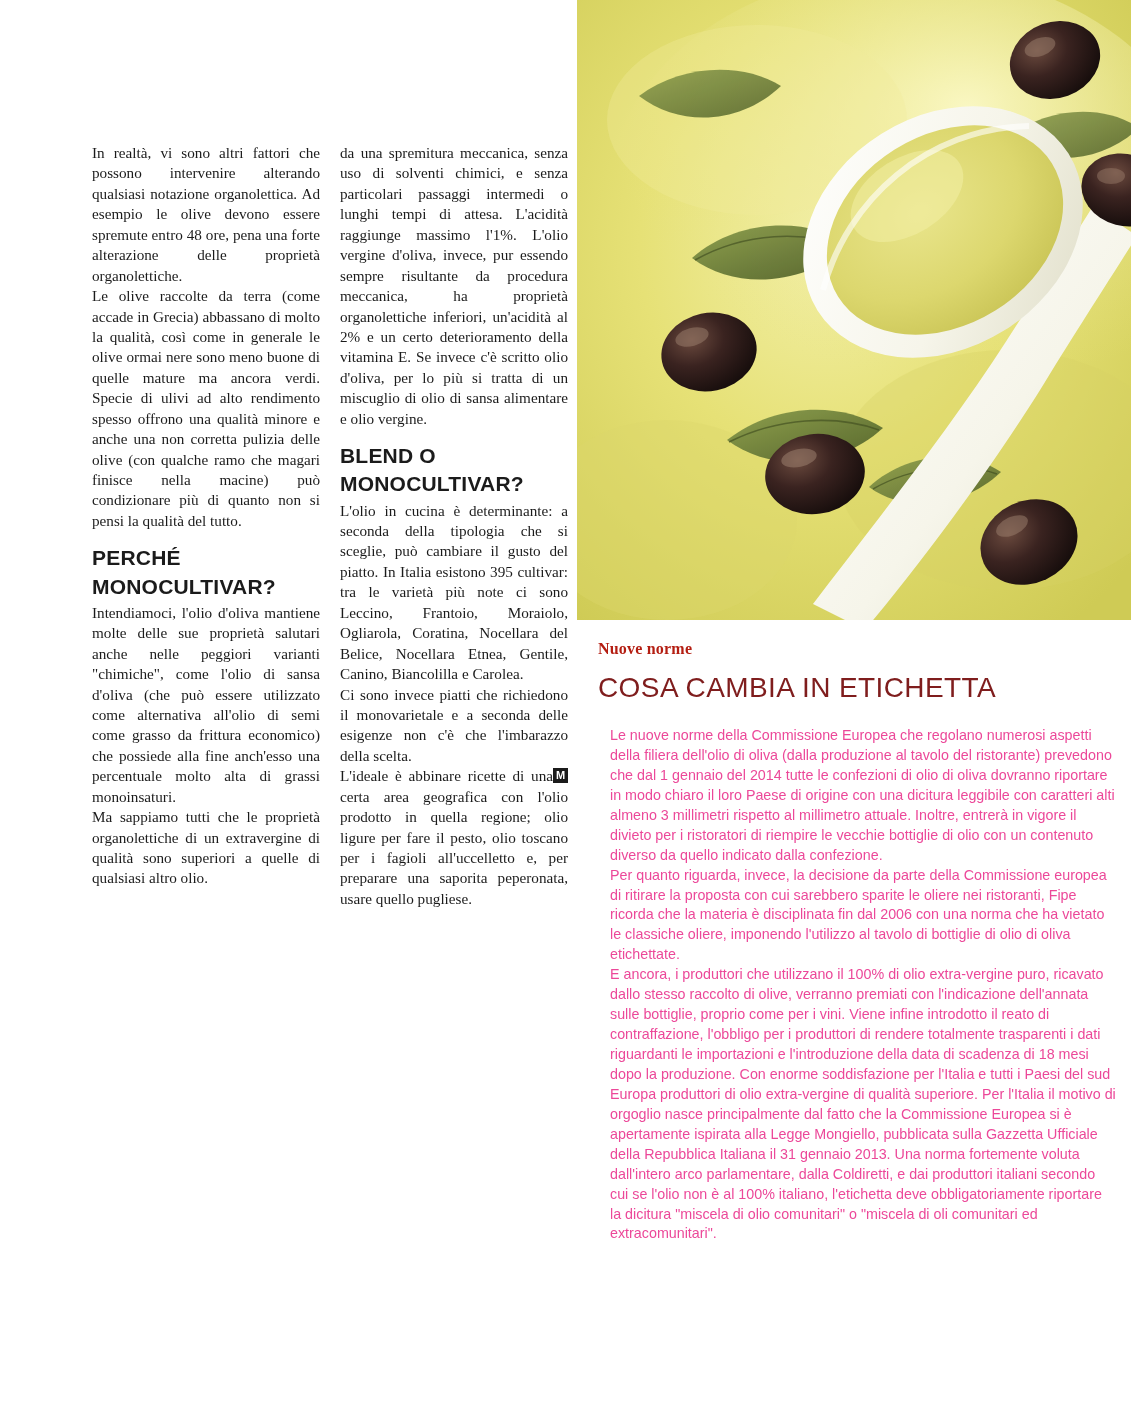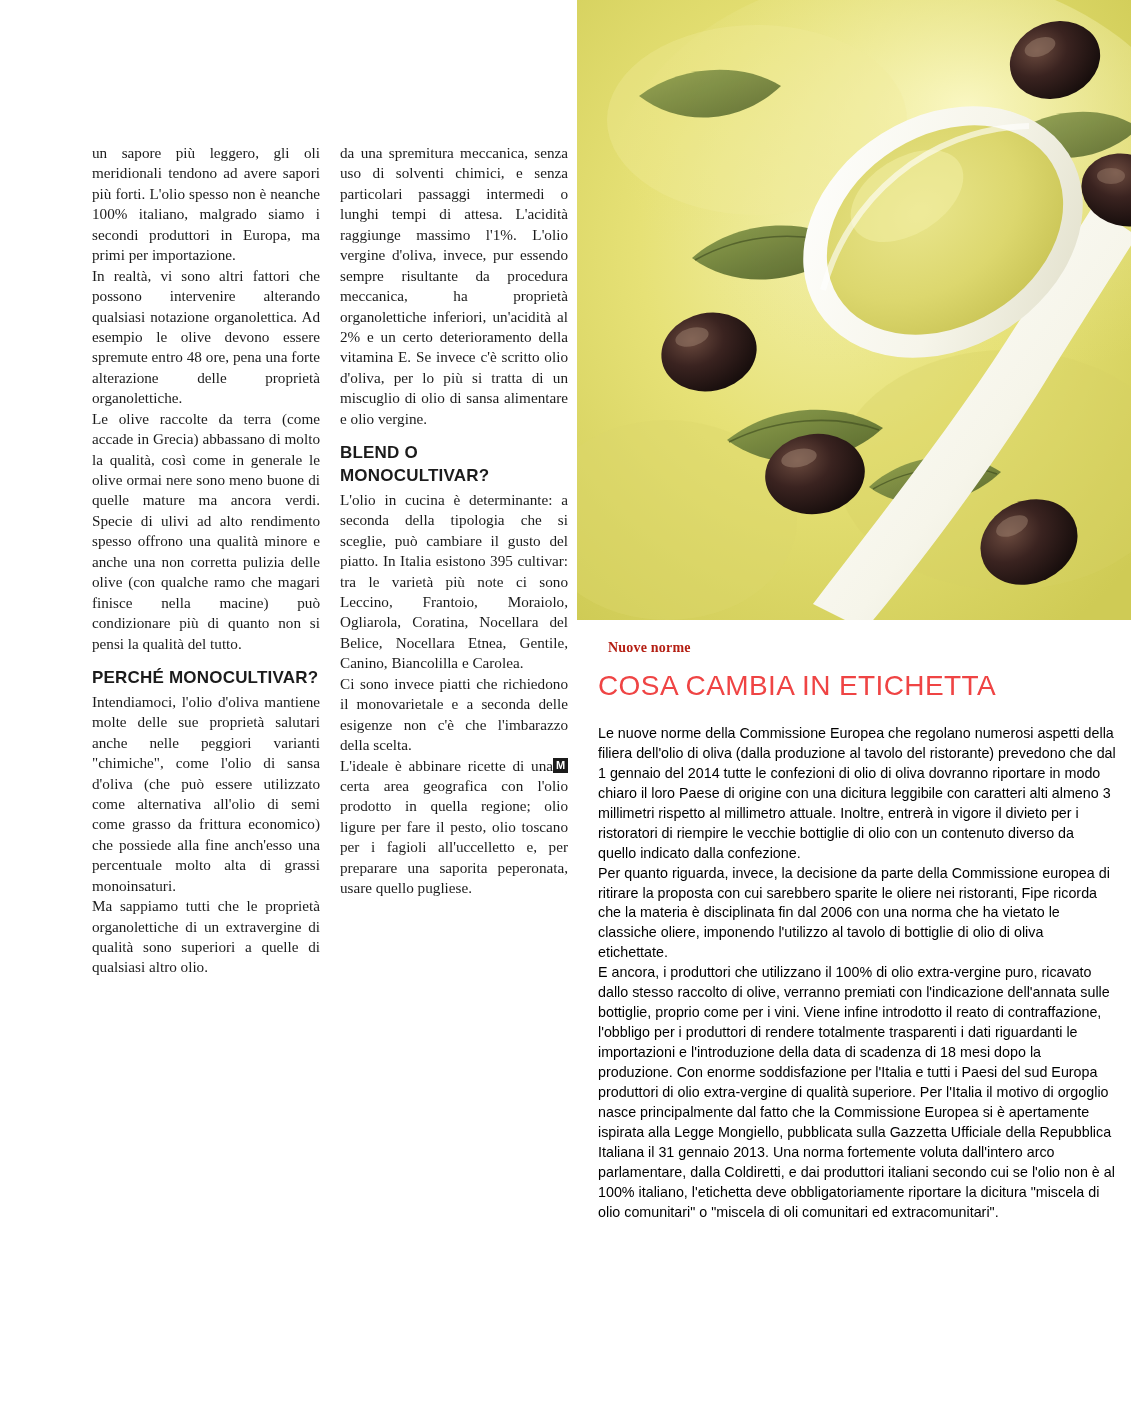--- a/index.html
+++ b/index.html
@@ -30,21 +30,21 @@
   }
   .col p {
     margin: 0;
   }
   .col-1 { left: 92px; }
   .col-2 { left: 340px; }
 
   .section-head {
     font-family: "Liberation Sans", sans-serif;
     font-weight: bold;
-    font-size: 17px;
+    font-size: 21px;
     letter-spacing: 0.2px;
     color: #1b1b1b;
     margin: 13px 0 2px 0;
     text-align: left;
   }
 
   .endmark {
     display: inline-block;
     width: 15px;
     height: 15px;
@@ -74,39 +74,40 @@
   
   .side {
     position: absolute;
     left: 598px;
     top: 640px;
     width: 518px;
   }
   .kicker {
     font-family: "Liberation Serif", serif;
     font-weight: bold;
-    font-size: 14px;
+    font-size: 16px;
     color: #b41e12;
-    margin: 0 0 14px 10px;
+    margin: 0 0 14px 0;
     letter-spacing: 0.2px;
   }
   .side-title {
     font-family: "Liberation Sans", sans-serif;
     font-size: 28px;
     font-weight: normal;
-    color: #ef4444;
+    color: #7f1d1d;
     letter-spacing: 0.4px;
     margin: 0 0 22px 0;
   }
   .side-body {
     font-family: "Liberation Sans", sans-serif;
     font-size: 14.3px;
     line-height: 1.395;
-    color: #000000;
+    color: #ec4899;
     text-align: left;
+    margin-left: 12px;
   }
   .side-body p { margin: 0; }
 </style>
 </head>
 <body>
 
 <div class="photo">
   <svg width="554" height="620" viewBox="0 0 554 620">
     <defs>
       <radialGradient id="oilg" cx="45%" cy="40%" r="75%">
@@ -183,21 +184,20 @@
       <ellipse cx="238" cy="474" rx="50" ry="40" transform="rotate(-8 238 474)" fill="url(#olg)"></ellipse>
       <ellipse cx="222" cy="458" rx="18" ry="9" transform="rotate(-12 222 458)" fill="#a08471" opacity="0.5"></ellipse>
 
       <ellipse cx="452" cy="542" rx="50" ry="41" transform="rotate(-25 452 542)" fill="url(#olg)"></ellipse>
       <ellipse cx="435" cy="526" rx="17" ry="9" transform="rotate(-25 435 526)" fill="#9b7f6d" opacity="0.5"></ellipse>
     </g>
   </svg>
 </div>
 
 <div class="col col-1">
-  <p>un sapore più leggero, gli oli meridionali tendono ad avere sapori più forti. L'olio spesso non è neanche 100% italiano, malgrado siamo i secondi produttori in Europa, ma primi per importazione.</p>
   <p>In realtà, vi sono altri fattori che possono intervenire alterando qualsiasi notazione organolettica. Ad esempio le olive devono essere spremute entro 48 ore, pena una forte alterazione delle proprietà organolettiche.</p>
   <p>Le olive raccolte da terra (come accade in Grecia) abbassano di molto la qualità, così come in generale le olive ormai nere sono meno buone di quelle mature ma ancora verdi. Specie di ulivi ad alto rendimento spesso offrono una qualità minore e anche una non corretta pulizia delle olive (con qualche ramo che magari finisce nella macine) può condizionare più di quanto non si pensi la qualità del tutto.</p>
   <div class="section-head">PERCHÉ MONOCULTIVAR?</div>
   <p>Intendiamoci, l'olio d'oliva mantiene molte delle sue proprietà salutari anche nelle peggiori varianti "chimiche", come l'olio di sansa d'oliva (che può essere utilizzato come alternativa all'olio di semi come grasso da frittura economico) che possiede alla fine anch'esso una percentuale molto alta di grassi monoinsaturi.</p>
   <p>Ma sappiamo tutti che le proprietà organolettiche di un extravergine di qualità sono superiori a quelle di qualsiasi altro olio.</p>
 </div>
 
 <div class="col col-2">
   <p>da una spremitura meccanica, senza uso di solventi chimici, e senza particolari passaggi intermedi o lunghi tempi di attesa. L'acidità raggiunge massimo l'1%. L'olio vergine d'oliva, invece, pur essendo sempre risultante da procedura meccanica, ha proprietà organolettiche inferiori, un'acidità al 2% e un certo deterioramento della vitamina E. Se invece c'è scritto olio d'oliva, per lo più si tratta di un miscuglio di olio di sansa alimentare e olio vergine.</p>
   <div class="section-head">BLEND O MONOCULTIVAR?</div>

